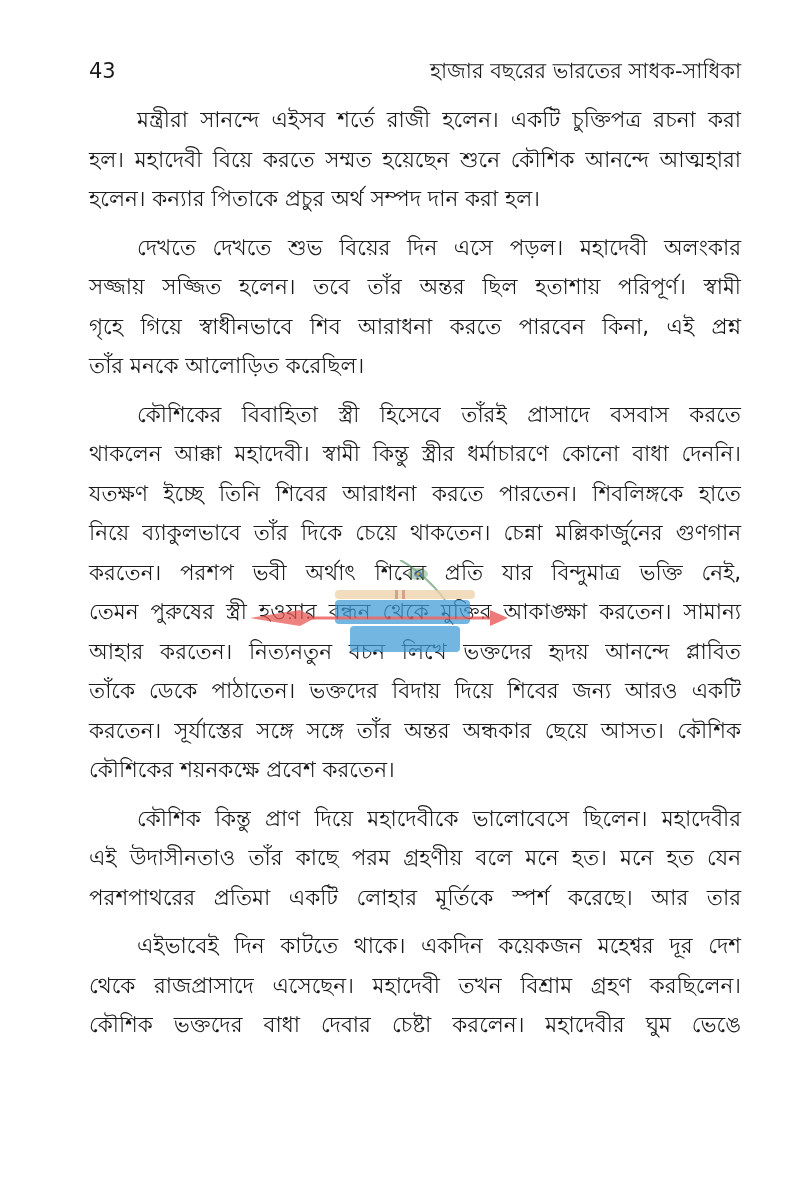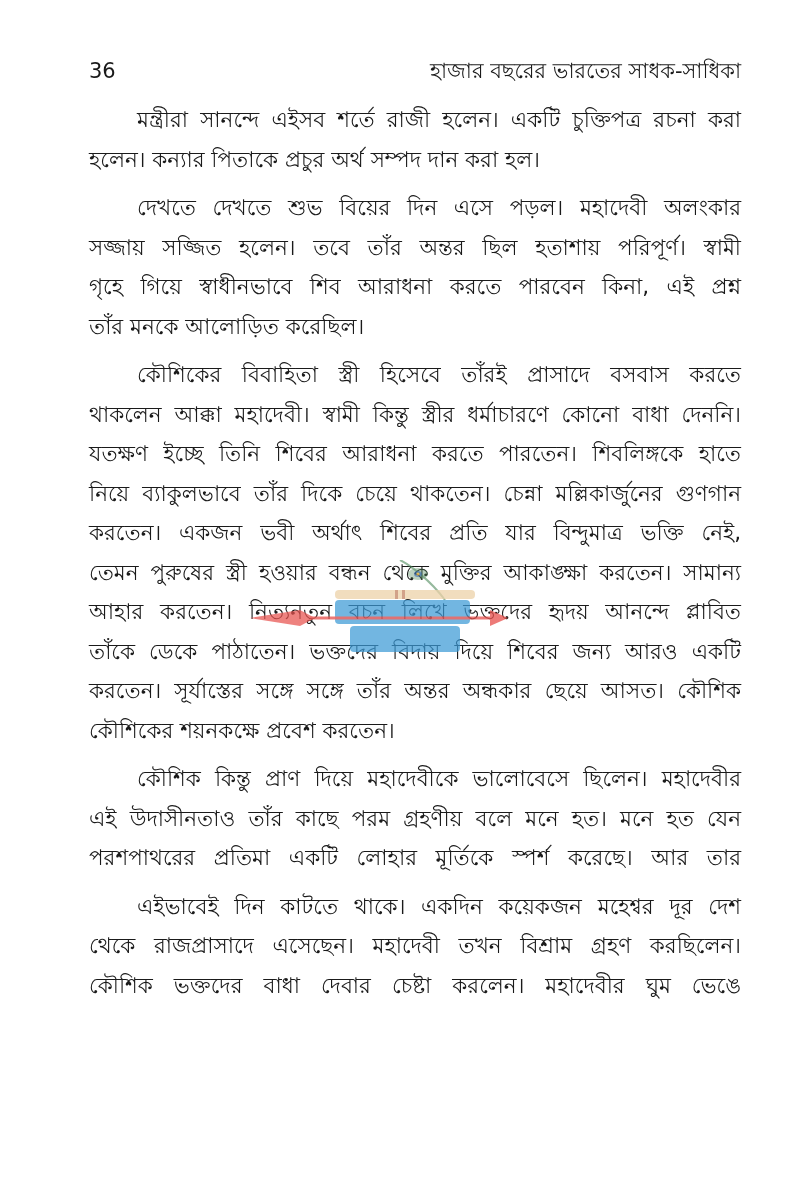--- a/index.html
+++ b/index.html
@@ -71,44 +71,45 @@
       pointer-events: none;
       opacity: 0.85;
     }
   </style>
 </head>
 <body>
 
 <div class="page">
 
   <div class="header">
-    <span class="page-number">36</span>
+    <span class="page-number">43</span>
     <span class="running-title">হাজার বছরের ভারতের সাধক-সাধিকা</span>
   </div>
 
   <div class="body-text">
 
     <p class="para">
       <span class="line first">মন্ত্রীরা সানন্দে এইসব শর্তে রাজী হলেন। একটি চুক্তিপত্র রচনা করা</span>
+      <span class="line">হল। মহাদেবী বিয়ে করতে সম্মত হয়েছেন শুনে কৌশিক আনন্দে আত্মহারা</span>
       <span class="line last">হলেন। কন্যার পিতাকে প্রচুর অর্থ সম্পদ দান করা হল।</span>
     </p>
 
     <p class="para">
       <span class="line first">দেখতে দেখতে শুভ বিয়ের দিন এসে পড়ল। মহাদেবী অলংকার</span>
       <span class="line">সজ্জায় সজ্জিত হলেন। তবে তাঁর অন্তর ছিল হতাশায় পরিপূর্ণ। স্বামী</span>
       <span class="line">গৃহে গিয়ে স্বাধীনভাবে শিব আরাধনা করতে পারবেন কিনা, এই প্রশ্ন</span>
       <span class="line last">তাঁর মনকে আলোড়িত করেছিল।</span>
     </p>
 
     <p class="para">
       <span class="line first">কৌশিকের বিবাহিতা স্ত্রী হিসেবে তাঁরই প্রাসাদে বসবাস করতে</span>
       <span class="line">থাকলেন আক্কা মহাদেবী। স্বামী কিন্তু স্ত্রীর ধর্মাচারণে কোনো বাধা দেননি।</span>
       <span class="line">যতক্ষণ ইচ্ছে তিনি শিবের আরাধনা করতে পারতেন। শিবলিঙ্গকে হাতে</span>
       <span class="line">নিয়ে ব্যাকুলভাবে তাঁর দিকে চেয়ে থাকতেন। চেন্না মল্লিকার্জুনের গুণগান</span>
-      <span class="line">করতেন। একজন ভবী অর্থাৎ শিবের প্রতি যার বিন্দুমাত্র ভক্তি নেই,</span>
+      <span class="line">করতেন। পরশপ ভবী অর্থাৎ শিবের প্রতি যার বিন্দুমাত্র ভক্তি নেই,</span>
       <span class="line">তেমন পুরুষের স্ত্রী হওয়ার বন্ধন থেকে মুক্তির আকাঙ্ক্ষা করতেন। সামান্য</span>
       <span class="line">আহার করতেন। নিত্যনতুন বচন লিখে ভক্তদের হৃদয় আনন্দে প্লাবিত</span>
       <span class="line">তাঁকে ডেকে পাঠাতেন। ভক্তদের বিদায় দিয়ে শিবের জন্য আরও একটি</span>
       <span class="line">করতেন। সূর্যাস্তের সঙ্গে সঙ্গে তাঁর অন্তর অন্ধকার ছেয়ে আসত। কৌশিক</span>
       <span class="line last">কৌশিকের শয়নকক্ষে প্রবেশ করতেন।</span>
     </p>
 
     <p class="para">
       <span class="line first">কৌশিক কিন্তু প্রাণ দিয়ে মহাদেবীকে ভালোবেসে ছিলেন। মহাদেবীর</span>
       <span class="line">এই উদাসীনতাও তাঁর কাছে পরম গ্রহণীয় বলে মনে হত। মনে হত যেন</span>

